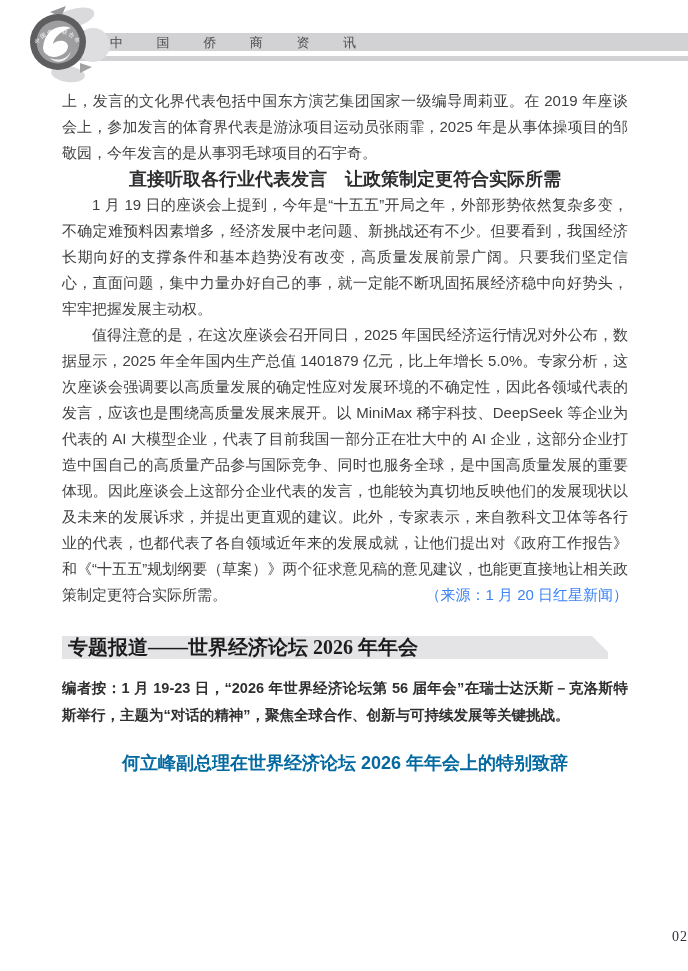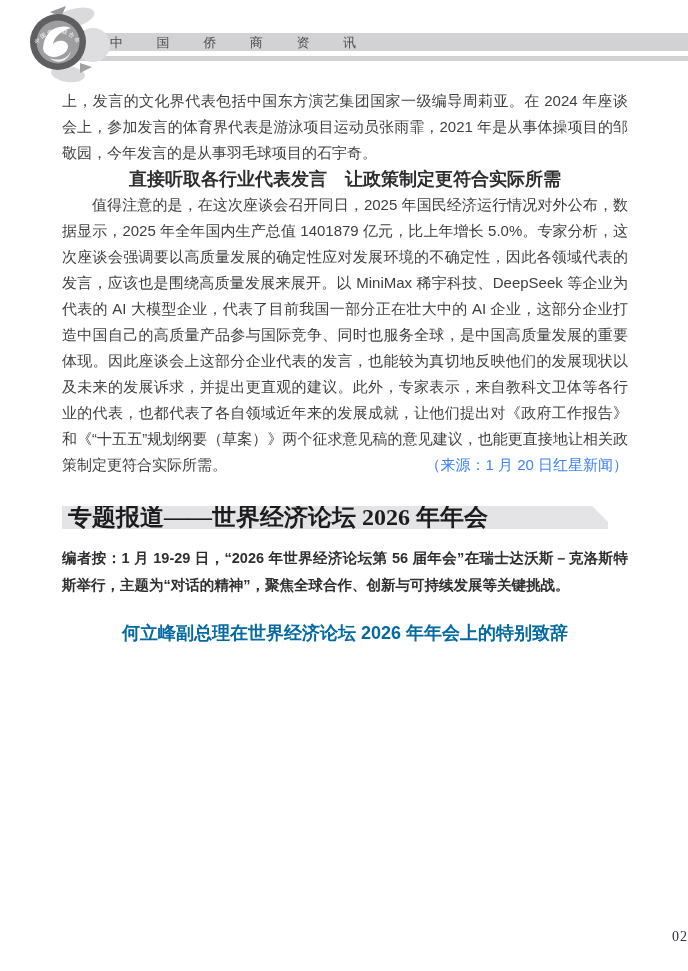--- a/index.html
+++ b/index.html
@@ -32,21 +32,21 @@
     text-align:center;text-indent:0;
     font-weight:bold;color:#2d2d2f;font-size:18px;
   }
   .source{float:right;color:#3b82f6;}
   .section-bar{
     margin-top:28px;
     width:546px;height:23px;line-height:23px;
     background:#e4e4e6;
     clip-path:polygon(0 0,530px 0,546px 16px,546px 23px,0 23px);
     font-family:"Liberation Serif","DejaVu Serif",serif;
-    font-weight:bold;font-size:24px;color:#1c1c1e;
+    font-weight:bold;font-size:20px;color:#1c1c1e;
     padding-left:6px;white-space:nowrap;
   }
   .editor-note{
     margin-top:16px !important;
     font-weight:bold;color:#2f2f31;font-size:14.5px;line-height:27px;
   }
   .article-title{
     margin:22px 0 0 0;text-align:center;
     font-size:18px;font-weight:bold;color:#0369a1;line-height:24px;
   }
@@ -87,35 +87,36 @@
         <textPath href="#sealArc" startOffset="50%" text-anchor="middle">中国侨商联合会</textPath>
       </text>
 
       <path d="M23,43 C24,27 37,18 51,23 C41,26 34,32 33,39 C38,34 47,35 48,41 C48,49 37,54 29,51 C25,49 23,46 23,43 Z" fill="#ffffff"></path>
       <path d="M30,53 C40,57 48,53 51,46 C48,57 37,60 30,53 Z" fill="#f2f2f4"></path>
     </svg>
   </div>
 
   <div class="content">
 
-    <p class="body-text">上，发言的文化界代表包括中国东方演艺集团国家一级编导周莉亚。在 2024 年座谈会上，参加发言的体育界代表是游泳项目运动员张雨霏，2021 年是从事体操项目的邹敬园，今年发言的是从事羽毛球项目的石宇奇。</p>
+    <p class="body-text">上，发言的文化界代表包括中国东方演艺集团国家一级编导周莉亚。在 2019 年座谈会上，参加发言的体育界代表是游泳项目运动员张雨霏，2025 年是从事体操项目的邹敬园，今年发言的是从事羽毛球项目的石宇奇。</p>
 
     <p class="sub-heading">直接听取各行业代表发言　让政策制定更符合实际所需</p>
 
+    <p class="body-text indent">1 月 19 日的座谈会上提到，今年是“十五五”开局之年，外部形势依然复杂多变，不确定难预料因素增多，经济发展中老问题、新挑战还有不少。但要看到，我国经济长期向好的支撑条件和基本趋势没有改变，高质量发展前景广阔。只要我们坚定信心，直面问题，集中力量办好自己的事，就一定能不断巩固拓展经济稳中向好势头，牢牢把握发展主动权。</p>
 
     <p class="body-text indent">
       <span>值得注意的是，在这次座谈会召开同日，2025 年国民经济运行情况对外公布，数据显示，2025 年全年国内生产总值 1401879 亿元，比上年增长 5.0%。专家分析，这次座谈会强调要以高质量发展的确定性应对发展环境的不确定性，因此各领域代表的发言，应该也是围绕高质量发展来展开。以 MiniMax 稀宇科技、DeepSeek 等企业为代表的 AI 大模型企业，代表了目前我国一部分正在壮大中的 AI 企业，这部分企业打造中国自己的高质量产品参与国际竞争、同时也服务全球，是中国高质量发展的重要体现。因此座谈会上这部分企业代表的发言，也能较为真切地反映他们的发展现状以及未来的发展诉求，并提出更直观的建议。此外，专家表示，来自教科文卫体等各行业的代表，也都代表了各自领域近年来的发展成就，让他们提出对《政府工作报告》和《“十五五”规划纲要（草案）》两个征求意见稿的意见建议，也能更直接地让相关政策制定更符合实际所需。</span>
       <span class="source">（来源：1 月 20 日红星新闻）</span>
     </p>
 
     <div class="section-bar">
       <span>专题报道——世界经济论坛 2026 年年会</span>
     </div>
 
-    <p class="editor-note">编者按：1 月 19-29 日，“2026 年世界经济论坛第 56 届年会”在瑞士达沃斯－克洛斯特斯举行，主题为“对话的精神”，聚焦全球合作、创新与可持续发展等关键挑战。</p>
+    <p class="editor-note">编者按：1 月 19-23 日，“2026 年世界经济论坛第 56 届年会”在瑞士达沃斯－克洛斯特斯举行，主题为“对话的精神”，聚焦全球合作、创新与可持续发展等关键挑战。</p>
 
     <h2 class="article-title">何立峰副总理在世界经济论坛 2026 年年会上的特别致辞</h2>
 
 
   </div>
 
   <div class="page-number">02</div>
 
 </div>
 

